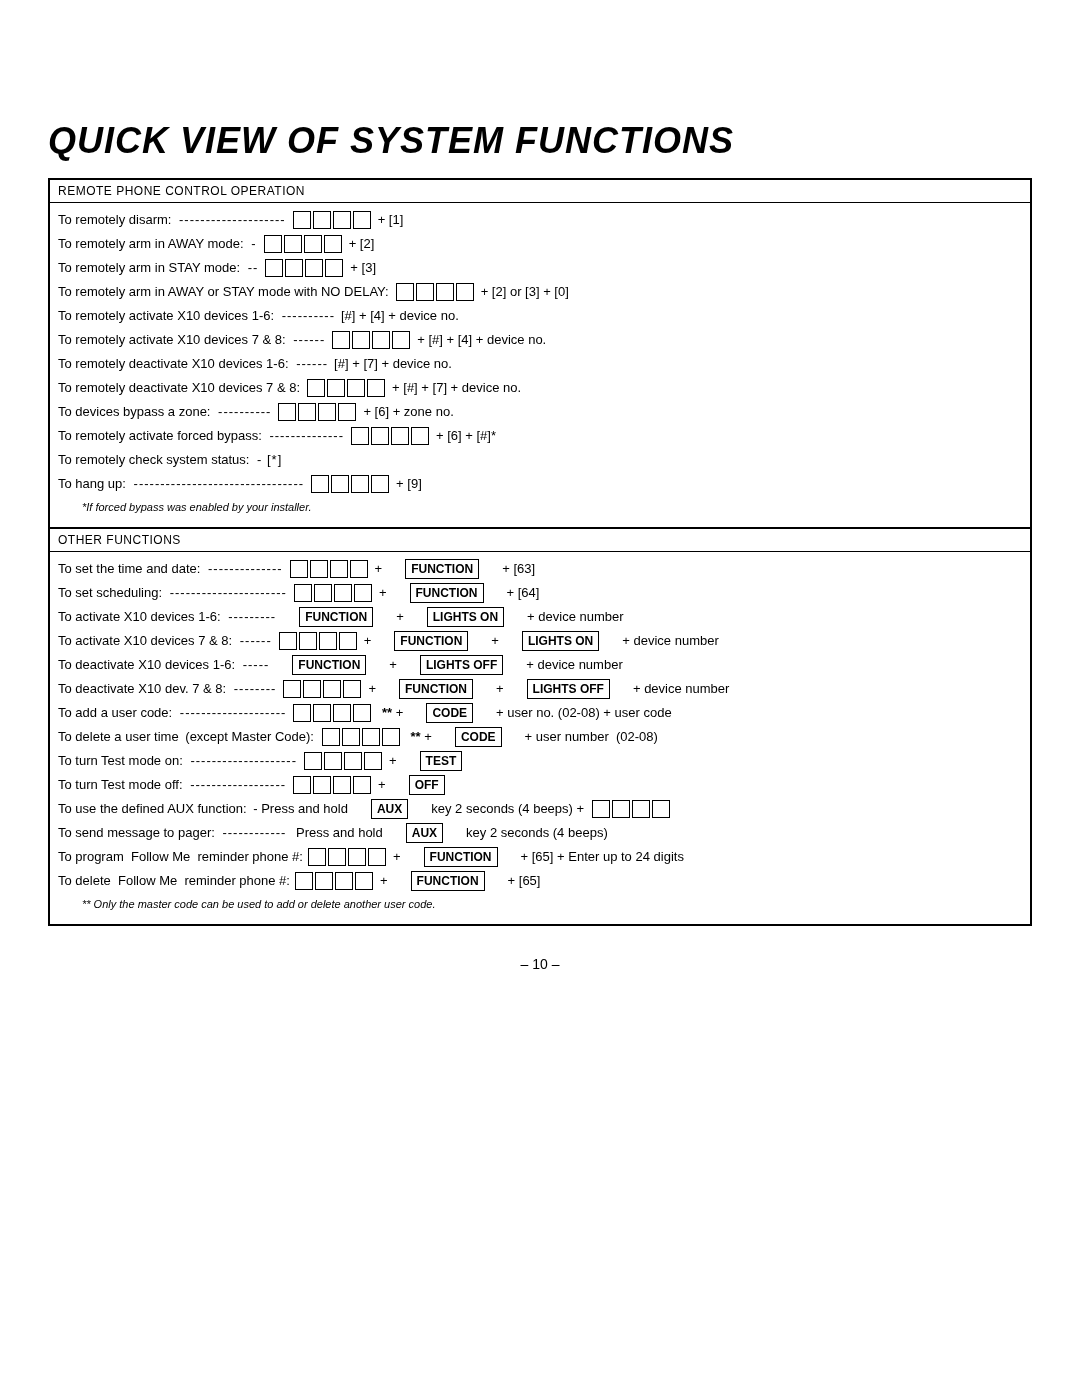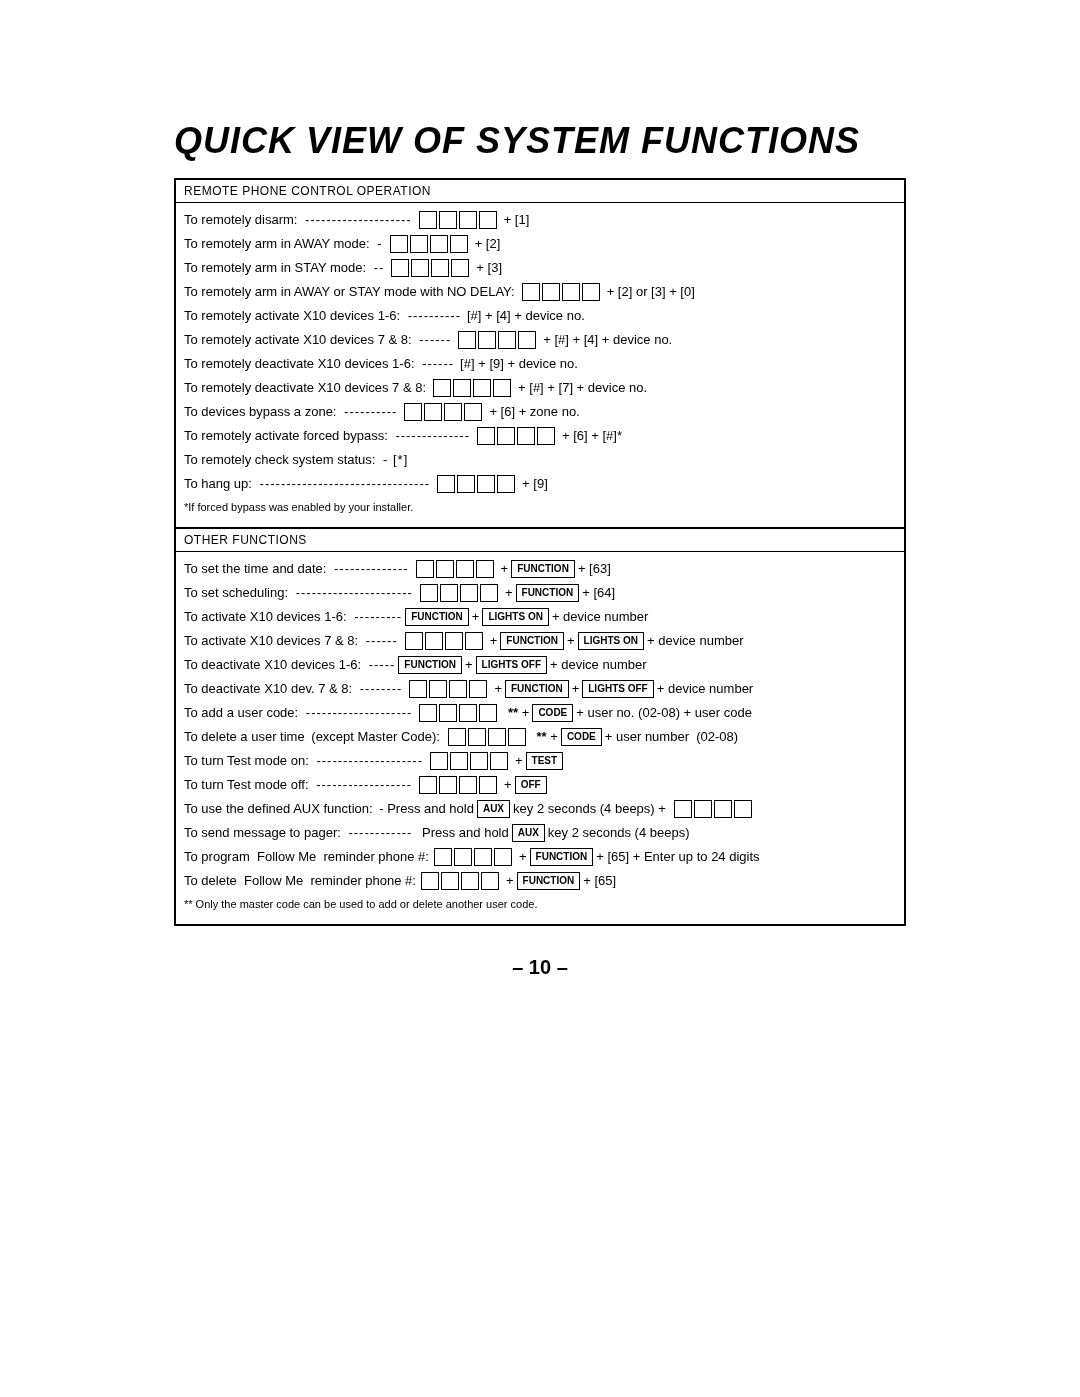--- a/index.html
+++ b/index.html
@@ -9,21 +9,21 @@
       font-size: 13px;
       color: #000;
       width: 1080px;
       min-height: 1397px;
       display: flex;
       flex-direction: column;
       align-items: center;
       padding: 120px 80px 80px 80px;
     }
     .page-container {
-      width: 732px;
+      width: 984px;
     }
     .page-title {
       font-size: 36px;
       font-weight: 900;
       font-style: italic;
       font-family: Arial Black, Arial, sans-serif;
       margin-bottom: 16px;
       letter-spacing: 1px;
     }
     .main-table {
@@ -65,41 +65,43 @@
       width: 18px;
       height: 18px;
       border: 1.5px solid #000;
       display: inline-block;
       margin: 0 1px;
     }
     .btn-label {
       display: inline-block;
       border: 1.5px solid #000;
       padding: 1px 5px;
-      font-size: 10px;
+      font-size: 12px;
       font-weight: bold;
-      margin: 0 0;
+      margin: 0 20px;
       white-space: nowrap;
     }
     .dashes {
       display: inline-block;
       letter-spacing: 1px;
       margin: 0 3px;
     }
     .plus {
       margin: 0 3px;
     }
     .footnote {
       font-size: 11px;
+      font-style: italic;
       padding: 2px 0;
+      margin-left: 24px;
     }
     .page-number {
       margin-top: 30px;
-      font-size: 20px;
-      font-weight: bold;
+      font-size: 14px;
+      font-weight: normal;
       text-align: center;
     }
   </style>
 </head>
 <body>
 
 <div class="page-container">
   <div class="page-title">QUICK VIEW OF SYSTEM FUNCTIONS</div>
 
   <table class="main-table">
@@ -171,21 +173,21 @@
               <span class="box"></span>
               <span class="box"></span>
               <span class="box"></span>
             </span>
             <span class="plus">+ [#] + [4] + device no.</span>
           </div>
 
           <div class="row">
             <span>To remotely deactivate X10 devices 1-6:</span>
             <span class="dashes">&nbsp;------</span>
-            <span class="plus">[#] + [9] + device no.</span>
+            <span class="plus">[#] + [7] + device no.</span>
           </div>
 
           <div class="row">
             <span>To remotely deactivate X10 devices 7 &amp; 8:</span>
             <span class="boxes" style="margin-left:6px;">
               <span class="box"></span>
               <span class="box"></span>
               <span class="box"></span>
               <span class="box"></span>
             </span>

